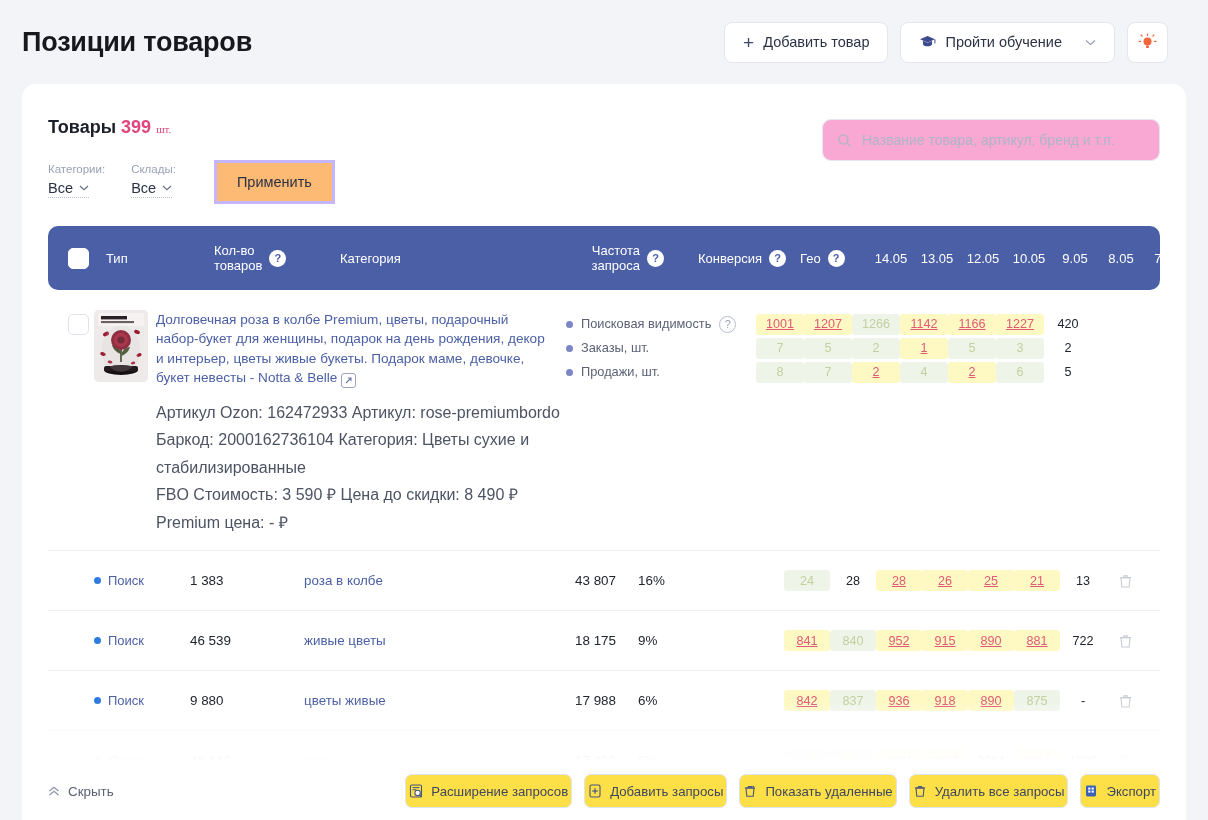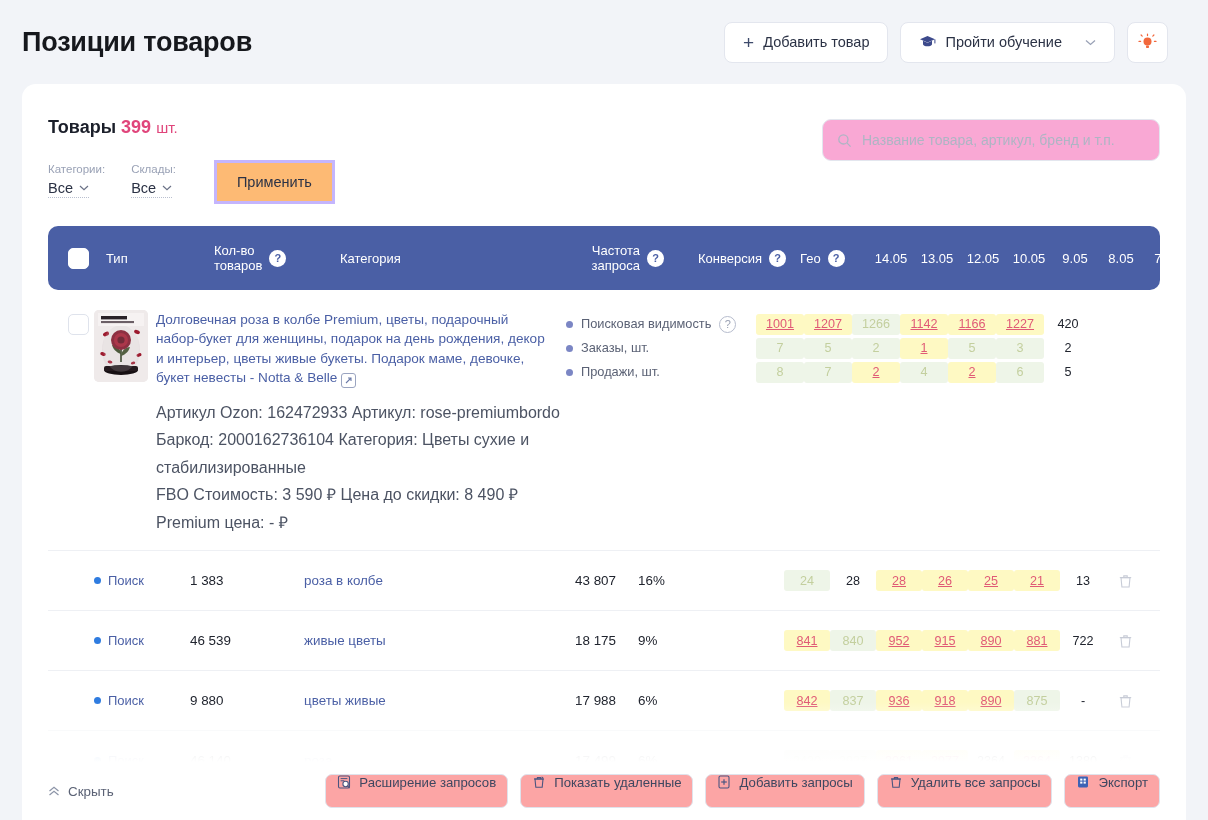--- a/index.html
+++ b/index.html
@@ -34,21 +34,21 @@
   
   .card {
     position: absolute; left: 22px; top: 84px;
     width: 1164px; height: 736px;
     background: #fff; border-radius: 14px 14px 0 0;
     overflow: hidden;
   }
   .card-top { padding: 33px 26px 0 26px; position: relative; }
   .goods-line { font-size: 18px; font-weight: 700; color: #1b1f2a; }
   .goods-count { color: #e0457b; font-weight: 700; }
-  .goods-unit { color: #e0457b; font-weight: 400; font-size: 15px; }
+  .goods-unit { color: #e0457b; font-weight: 400; font-size: 11px; font-family: Liberation Serif, serif; }
 
   .filters { display: flex; align-items: center; gap: 26px; margin-top: 22px; }
   .filter-col { display: flex; flex-direction: column; gap: 5px; }
   .filter-label { font-size: 11.5px; color: #9aa2b6; }
   .filter-val {
     font-size: 14.5px; color: #2b3245; display: flex; align-items: center; gap: 6px;
     border-bottom: 1px dotted #b9bfcf; padding-bottom: 1px; cursor: pointer;
     width: fit-content;
   }
   .apply-btn {
@@ -156,22 +156,22 @@
   .toolbar {
     position: absolute; left: 0; right: 0; bottom: 0; height: 58px;
     background: #fff; display: flex; align-items: center;
     padding: 0 26px; gap: 12px;
   }
   .hide-link {
     display: flex; align-items: center; gap: 8px; font-size: 13.4px;
     color: #5b6275; cursor: pointer; margin-right: auto;
   }
   .tb-btn {
-    height: 34px; border: 1px solid #dfe3ec; border-radius: 7px; background: #fca5a5;
-    display: flex; align-items: flex-start; gap: 8px; padding: 0 11px;
+    height: 34px; border: 1px solid #dfe3ec; border-radius: 7px; background: #fde047;
+    display: flex; align-items: center; gap: 8px; padding: 0 3px;
     font-size: 13.2px; color: #3f4760; cursor: pointer; white-space: nowrap;
   }
   svg { display: block; }
 </style>
 </head>
 <body>
 
 <div class="page">
 
   <div class="topbar">
@@ -642,38 +642,38 @@
             <circle cx="8.6" cy="9" r="2.7" stroke="#4a5580" stroke-width="1.1" fill="#fff"></circle>
             <line x1="10.6" y1="11" x2="12.6" y2="13" stroke="#4a5580" stroke-width="1.1"></line>
           </svg>
         </span>
         <span>Расширение запросов</span>
       </div>
 
       <div class="tb-btn">
         <span>
           <svg width="14" height="14" viewBox="0 0 14 14">
+            <rect x="2" y="1" width="10" height="12" rx="1.4" stroke="#4a5580" stroke-width="1.1" fill="none"></rect>
+            <line x1="7" y1="4.2" x2="7" y2="9.8" stroke="#4a5580" stroke-width="1.2"></line>
+            <line x1="4.2" y1="7" x2="9.8" y2="7" stroke="#4a5580" stroke-width="1.2"></line>
+          </svg>
+        </span>
+        <span>Добавить запросы</span>
+      </div>
+
+      <div class="tb-btn">
+        <span>
+          <svg width="14" height="14" viewBox="0 0 14 14">
             <path d="M3 4h8l-.8 8.2H3.8z" stroke="#4a5580" stroke-width="1.1" fill="none"></path>
             <line x1="2" y1="4" x2="12" y2="4" stroke="#4a5580" stroke-width="1.1"></line>
             <path d="M5.4 4V2.6h3.2V4" stroke="#4a5580" stroke-width="1.1" fill="none"></path>
             <path d="M9.6 1.4 11.6 2.6 9.6 3.4" fill="#4a5580"></path>
           </svg>
         </span>
         <span>Показать удаленные</span>
-      </div>
-
-      <div class="tb-btn">
-        <span>
-          <svg width="14" height="14" viewBox="0 0 14 14">
-            <rect x="2" y="1" width="10" height="12" rx="1.4" stroke="#4a5580" stroke-width="1.1" fill="none"></rect>
-            <line x1="7" y1="4.2" x2="7" y2="9.8" stroke="#4a5580" stroke-width="1.2"></line>
-            <line x1="4.2" y1="7" x2="9.8" y2="7" stroke="#4a5580" stroke-width="1.2"></line>
-          </svg>
-        </span>
-        <span>Добавить запросы</span>
       </div>
 
       <div class="tb-btn">
         <span>
           <svg width="14" height="14" viewBox="0 0 14 14">
             <path d="M3 4h8l-.8 8.2H3.8z" stroke="#4a5580" stroke-width="1.1" fill="none"></path>
             <line x1="2" y1="4" x2="12" y2="4" stroke="#4a5580" stroke-width="1.1"></line>
             <path d="M5.4 4V2.6h3.2V4" stroke="#4a5580" stroke-width="1.1" fill="none"></path>
           </svg>
         </span>

